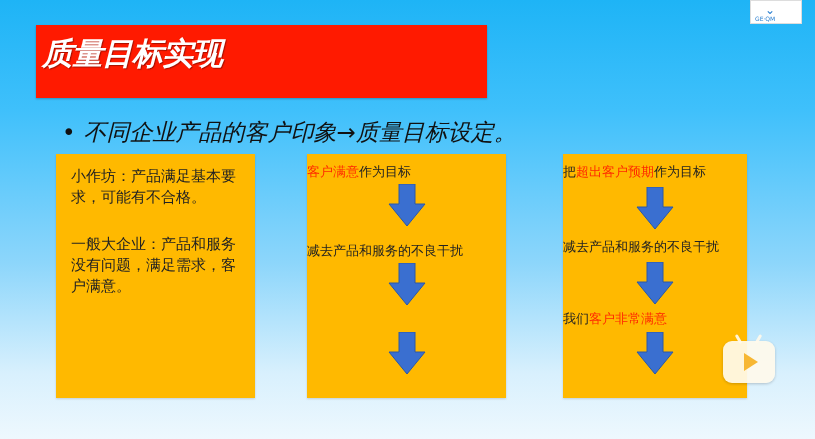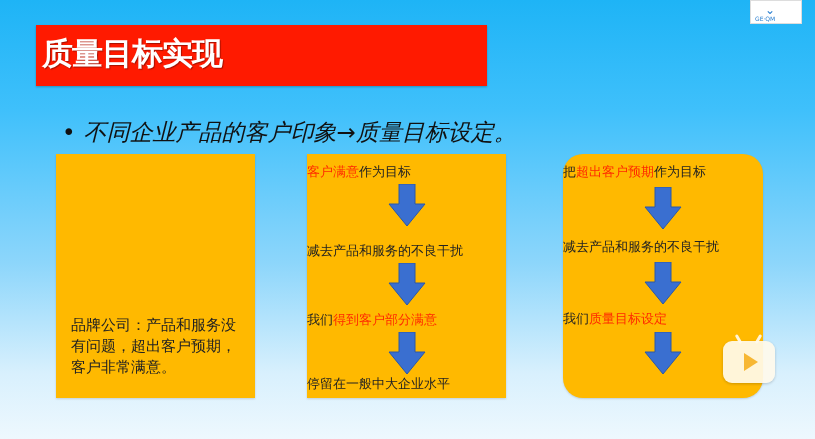--- a/index.html
+++ b/index.html
@@ -2,22 +2,22 @@
 <html><head>
 <meta charset="utf-8">
 <style>
   html, body { margin:0; padding:0; }
   body {
     width:815px; height:439px; overflow:hidden; position:relative;
     background: linear-gradient(180deg, #1eb4f6 0%, #3fc0fb 25%, #8dd6fb 60%, #d8f0fd 85%, #eef8fe 100%);
     font-family: "DejaVu Sans", "Liberation Sans", sans-serif;
   }
   .title-bar {
-    position:absolute; left:36px; top:25px; width:451px; height:61px;
-    background:#ff1a00; box-shadow:0 1px 2px rgba(0,0,0,0.25);
+    position:absolute; left:36px; top:25px; width:451px; height:73px;
+    background:#ff1a00; box-shadow:0 1px 2px rgba(0,0,0,0.25);font-style:italic;
   }
   .title-text {
     position:absolute; left:6px; top:8px; color:#fff; font-size:31px; font-weight:bold;
     letter-spacing:-1px; text-shadow:1px 1px 1px rgba(0,0,0,0.35);
   }
   .logo {
     position:absolute; left:750px; top:0; width:52px; height:24px;
     background:#fff; border:1px solid #ddd; box-sizing:border-box;
   }
   .logo .chev { position:absolute; left:14px; top:2px; color:#2a7fd0; font-size:12px; }
@@ -26,21 +26,21 @@
     position:absolute; left:62px; top:117px; font-size:23px; color:#111;
     white-space:nowrap;
     font-style:italic;
   }
   .bullet-line .dot { margin-right:8px; }
   .box {
     position:absolute; background:#ffb900; box-shadow:0 1px 2px rgba(0,0,0,0.15);
   }
   .box-left { left:56px; top:154px; width:199px; height:244px; }
   .box-mid { left:307px; top:154px; width:199px; height:244px; }
-  .box-right { left:563px; top:154px; width:200px; height:244px;border-radius:20px; }
+  .box-right { left:563px; top:154px; width:184px; height:244px; }
   .para {
     position:absolute; left:15px; width:175px; font-size:15px; color:#222; line-height:21px;
   }
   .flow-text {
     position:absolute; left:0; width:100%; text-align:left; font-size:13px; color:#222; white-space:nowrap;
   }
   .red { color:#ff2a00; }
   .arrow {
     position:absolute; left:50%; transform:translateX(-50%); width:38px; height:42px;
   }
@@ -69,49 +69,48 @@
 <div class="logo">
   <span class="chev">⌄</span>
   <span class="txt">GE·QM</span>
 </div>
 
 <div class="bullet-line">
   <span class="dot">•</span><span>不同企业产品的客户印象→质量目标设定。</span>
 </div>
 
 <div class="box box-left">
-  <div class="para" style="top:161px">品牌公司：产品和服务没有问题，超出客户预期，客户非常满意。</div>
+  <div class="para" style="top:12px">小作坊：产品满足基本要求，可能有不合格。</div>
+  <div class="para" style="top:80px">一般大企业：产品和服务没有问题，满足需求，客户满意。</div>
 </div>
 
 <div class="box box-mid">
   <div class="flow-text" style="top:9px"><span></span><span class="red">客户满意</span><span>作为目标</span></div>
   <svg class="arrow" style="top:30px" viewBox="0 0 38 42">
       <polygon points="11,0 27,0 27,20 37,20 19,42 1,20 11,20" fill="#3a6fd0" stroke="#2a58a8" stroke-width="1"></polygon>
     </svg>
   <div class="flow-text" style="top:88px"><span>减去产品和服务的不良干扰</span></div>
   <svg class="arrow" style="top:109px" viewBox="0 0 38 42">
       <polygon points="11,0 27,0 27,20 37,20 19,42 1,20 11,20" fill="#3a6fd0" stroke="#2a58a8" stroke-width="1"></polygon>
     </svg>
-  <div class="flow-text" style="top:157px"><span>我们</span><span class="red">得到客户部分满意</span></div>
   <svg class="arrow" style="top:178px" viewBox="0 0 38 42">
       <polygon points="11,0 27,0 27,20 37,20 19,42 1,20 11,20" fill="#3a6fd0" stroke="#2a58a8" stroke-width="1"></polygon>
     </svg>
-  <div class="flow-text" style="top:221px"><span>停留在一般中大企业水平</span></div>
 </div>
 
 <div class="box box-right">
   <div class="flow-text" style="top:9px"><span>把</span><span class="red">超出客户预期</span><span>作为目标</span></div>
   <svg class="arrow" style="top:33px" viewBox="0 0 38 42">
       <polygon points="11,0 27,0 27,20 37,20 19,42 1,20 11,20" fill="#3a6fd0" stroke="#2a58a8" stroke-width="1"></polygon>
     </svg>
   <div class="flow-text" style="top:84px"><span>减去产品和服务的不良干扰</span></div>
   <svg class="arrow" style="top:108px" viewBox="0 0 38 42">
       <polygon points="11,0 27,0 27,20 37,20 19,42 1,20 11,20" fill="#3a6fd0" stroke="#2a58a8" stroke-width="1"></polygon>
     </svg>
-  <div class="flow-text" style="top:156px"><span>我们</span><span class="red">质量目标设定</span></div>
+  <div class="flow-text" style="top:156px"><span>我们</span><span class="red">客户非常满意</span></div>
   <svg class="arrow" style="top:178px" viewBox="0 0 38 42">
       <polygon points="11,0 27,0 27,20 37,20 19,42 1,20 11,20" fill="#3a6fd0" stroke="#2a58a8" stroke-width="1"></polygon>
     </svg>
 </div>
 
 <div class="play-badge">
   <span class="ear1"></span>
   <span class="ear2"></span>
   <span class="tri"></span>
 </div>

